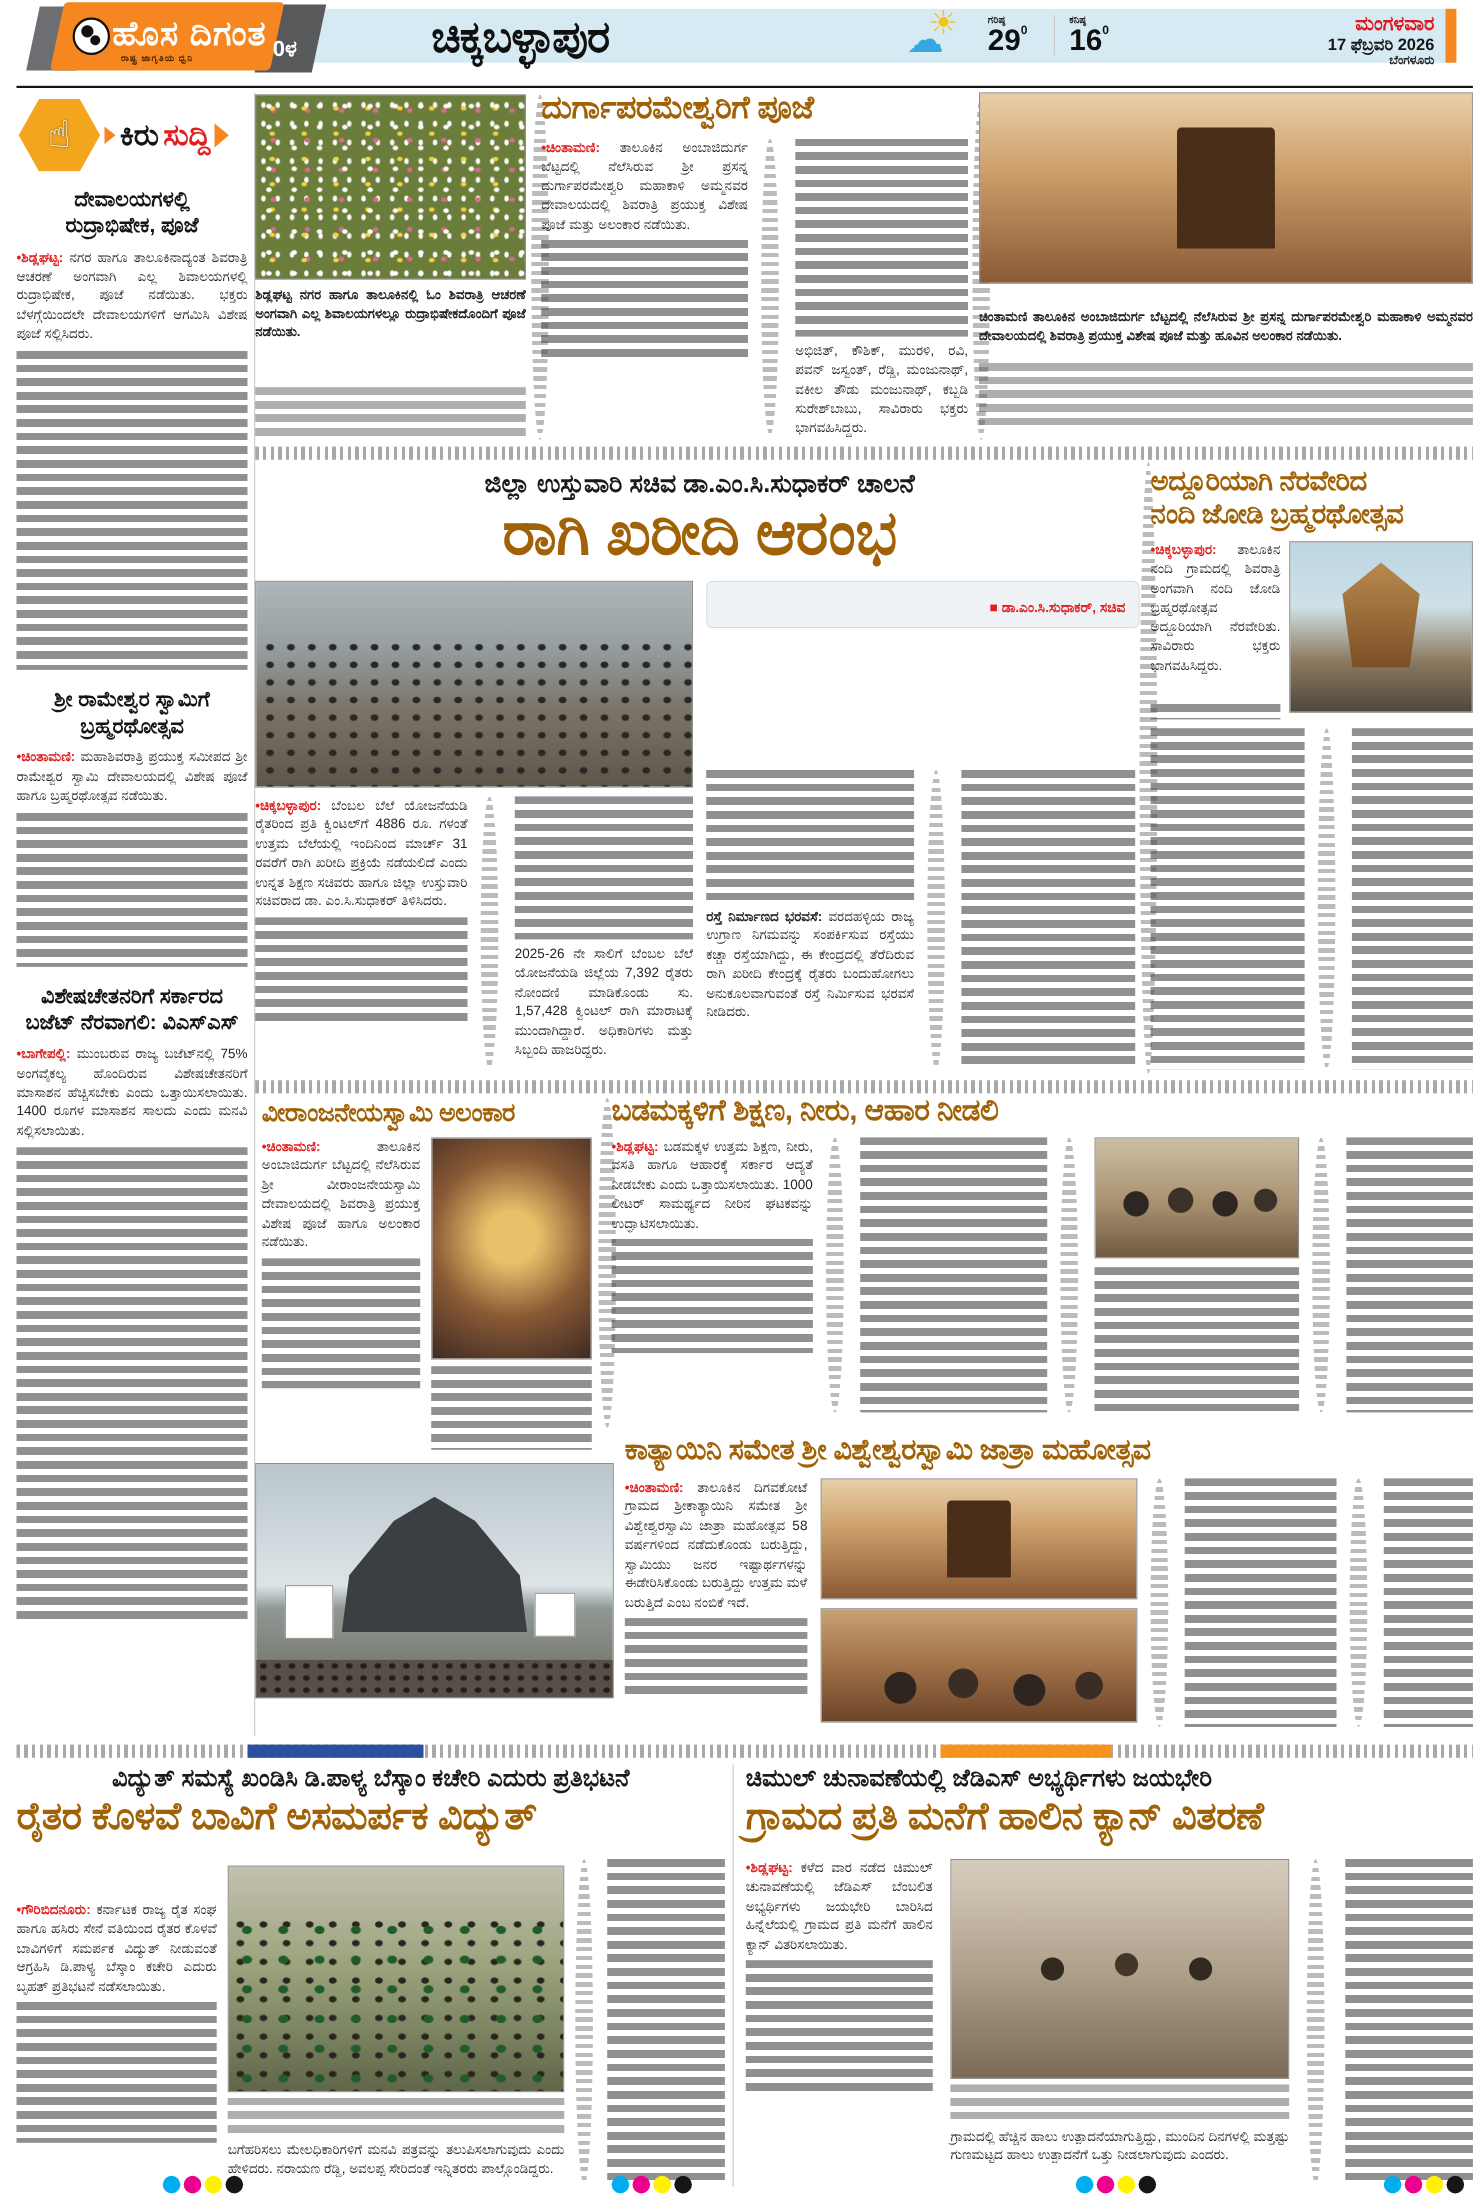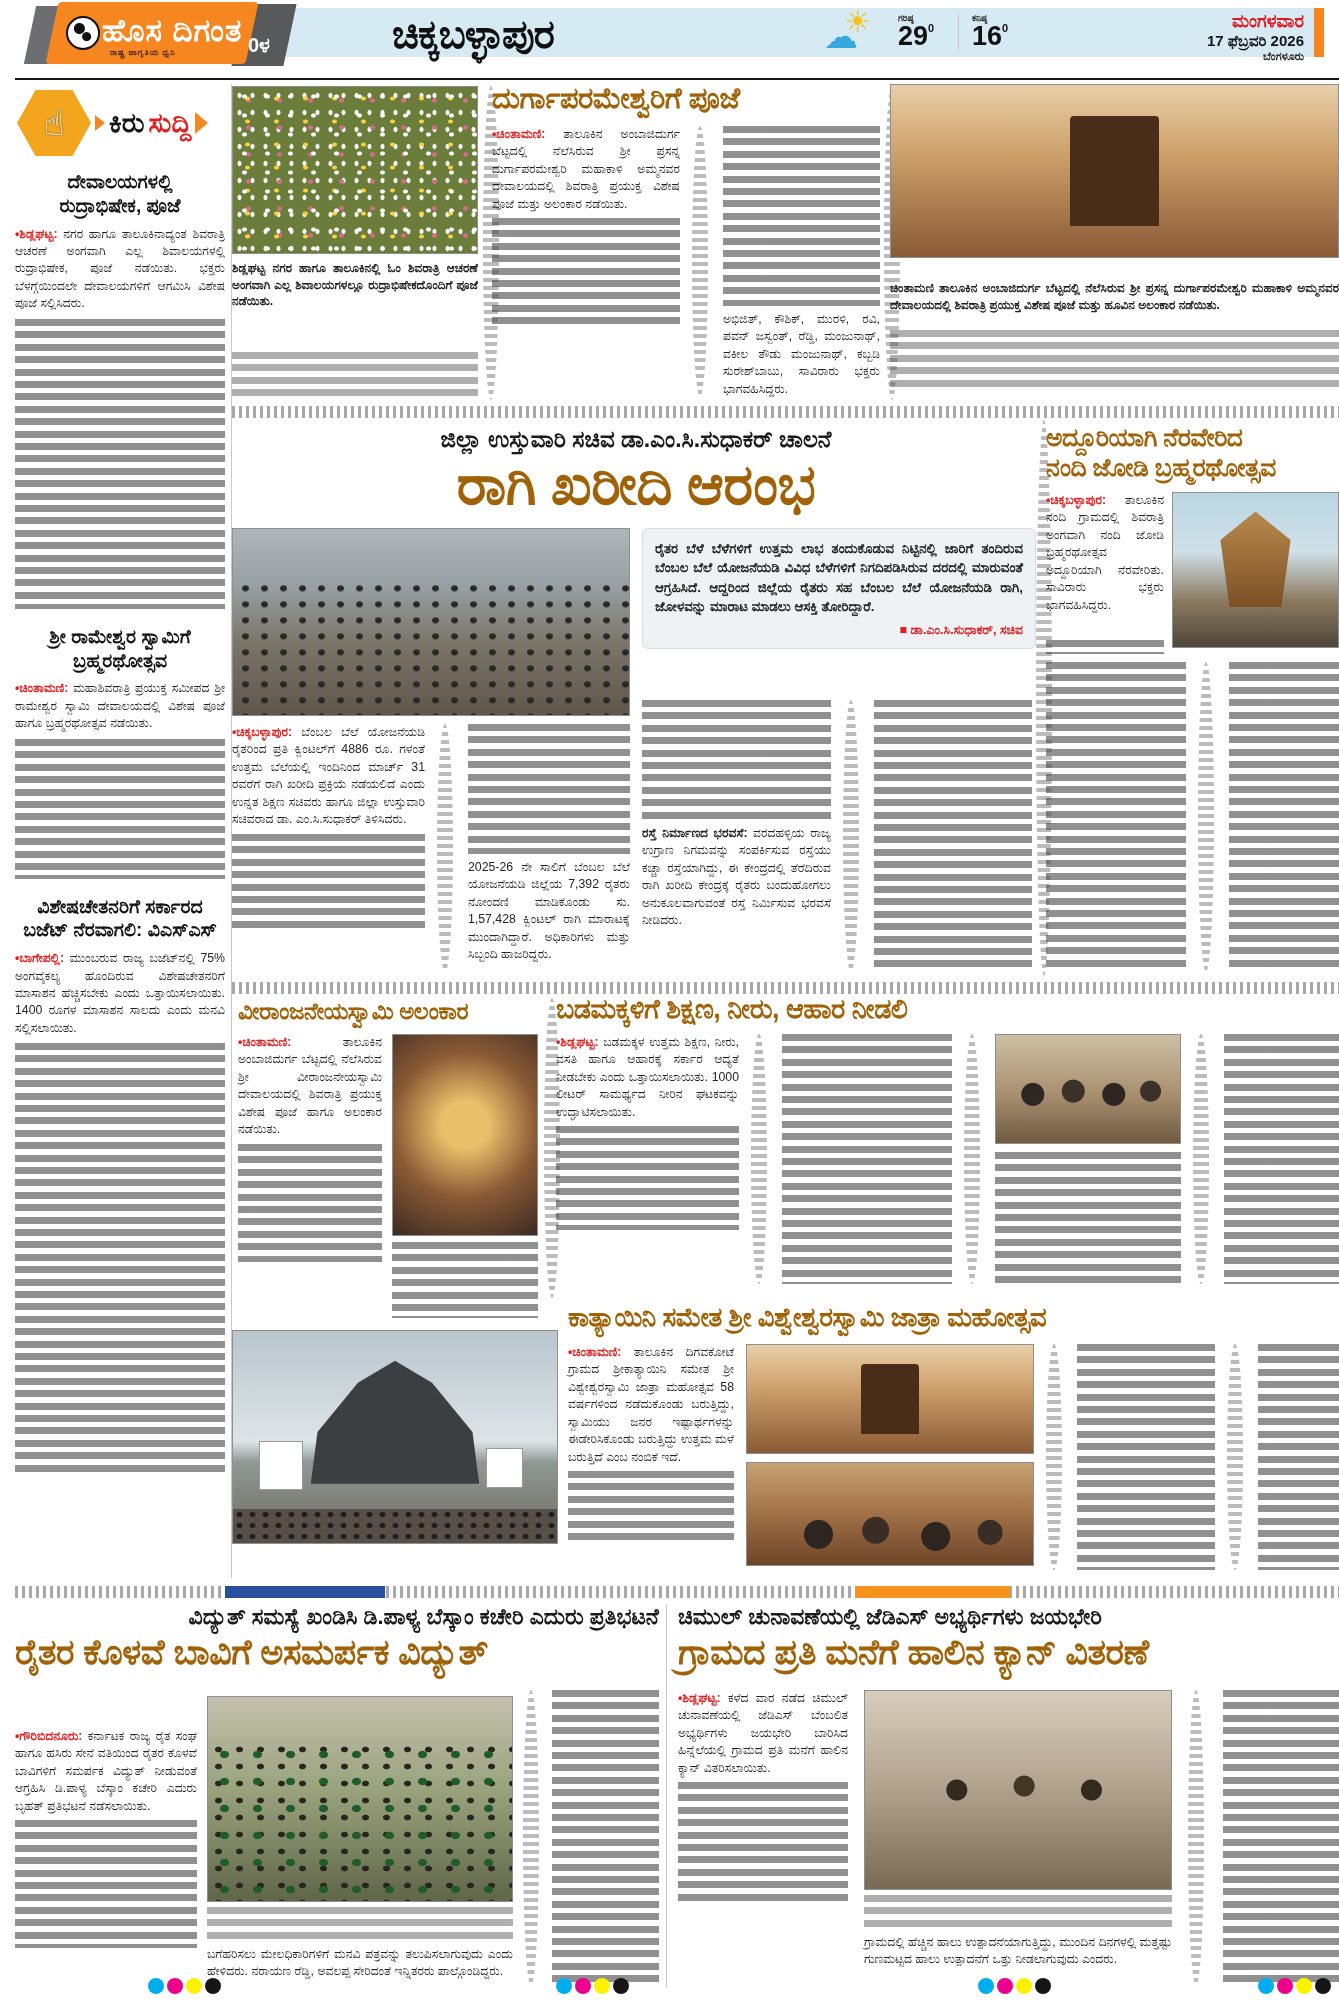--- a/index.html
+++ b/index.html
@@ -214,21 +214,20 @@
   <div class="abs greek soft" style="left:890px;top:330px;width:449px;height:60px;"></div>
 
   <div class="abs hatch" style="left:232px;top:406px;width:1107px;height:12px;"></div>
 
   <div class="abs kicker" style="left:240px;top:426px;width:792px;font-size:23px;">ಜಿಲ್ಲಾ ಉಸ್ತುವಾರಿ ಸಚಿವ ಡಾ.ಎಂ.ಸಿ.ಸುಧಾಕರ್ ಚಾಲನೆ</div>
   <div class="abs headline" style="left:240px;top:452px;width:792px;font-size:56px;text-align:center;">ರಾಗಿ ಖರೀದಿ ಆರಂಭ</div>
 
   <div class="abs photo ph-crowd" style="left:232px;top:528px;width:398px;height:188px;"></div>
 
   <div class="abs quote-box" style="left:642px;top:528px;width:368px;">
-    <div class="quote-txt">ರೈತರ ಬೆಳೆ ಬೆಳೆಗಳಿಗೆ ಉತ್ತಮ ಲಾಭ ತಂದುಕೊಡುವ ನಿಟ್ಟಿನಲ್ಲಿ ಜಾರಿಗೆ ತಂದಿರುವ ಬೆಂಬಲ ಬೆಲೆ ಯೋಜನೆಯಡಿ ವಿವಿಧ ಬೆಳೆಗಳಿಗೆ ನಿಗದಿಪಡಿಸಿರುವ ದರದಲ್ಲಿ ಮಾರುವಂತೆ ಆಗ್ರಹಿಸಿದೆ. ಆದ್ದರಿಂದ ಜಿಲ್ಲೆಯ ರೈತರು ಸಹ ಬೆಂಬಲ ಬೆಲೆ ಯೋಜನೆಯಡಿ ರಾಗಿ, ಜೋಳವನ್ನು ಮಾರಾಟ ಮಾಡಲು ಆಸಕ್ತಿ ತೋರಿದ್ದಾರೆ.</div>
     <div class="quote-by">■ <span>ಡಾ.ಎಂ.ಸಿ.ಸುಧಾಕರ್, ಸಚಿವ</span></div>
   </div>
 
   <div class="abs" style="left:232px;top:724px;width:398px;display:flex;gap:12px;">
     <div style="width:193px;">
       <p class="bt" style="margin:0;"><span class="bullet">•</span><span class="lead">ಚಿಕ್ಕಬಳ್ಳಾಪುರ:</span>
         <span>ಬೆಂಬಲ ಬೆಲೆ ಯೋಜನೆಯಡಿ ರೈತರಿಂದ ಪ್ರತಿ ಕ್ವಿಂಟಲ್‌ಗೆ 4886 ರೂ. ಗಳಂತೆ ಉತ್ತಮ ಬೆಲೆಯಲ್ಲಿ ಇಂದಿನಿಂದ ಮಾರ್ಚ್ 31 ರವರೆಗೆ ರಾಗಿ ಖರೀದಿ ಪ್ರಕ್ರಿಯೆ ನಡೆಯಲಿದೆ ಎಂದು ಉನ್ನತ ಶಿಕ್ಷಣ ಸಚಿವರು ಹಾಗೂ ಜಿಲ್ಲಾ ಉಸ್ತುವಾರಿ ಸಚಿವರಾದ ಡಾ. ಎಂ.ಸಿ.ಸುಧಾಕರ್ ತಿಳಿಸಿದರು.</span></p>
       <div class="greek" style="height:96px;margin-top:5px;"></div>
     </div>
     <div class="vrule dot" style="height:248px;"></div>
@@ -321,21 +320,21 @@
 
   <div class="abs photo ph-statue" style="left:232px;top:1330px;width:326px;height:214px;">
     <div class="sign" style="left:8%;top:52%;width:13%;height:22%;"></div>
     <div class="sign" style="left:78%;top:55%;width:11%;height:18%;"></div>
   </div>
 
   <div class="abs hatch" style="left:15px;top:1586px;width:1324px;height:12px;"></div>
   <div class="abs" style="left:225px;top:1586px;width:160px;height:12px;background:#2a4f9e;"></div>
   <div class="abs" style="left:855px;top:1586px;width:155px;height:12px;background:#f6921e;"></div>
 
-  <div class="abs kicker" style="left:15px;top:1604px;width:644px;text-align:right;font-size:22px;">ವಿದ್ಯುತ್ ಸಮಸ್ಯೆ ಖಂಡಿಸಿ ಡಿ.ಪಾಳ್ಯ ಬೆಸ್ಕಾಂ ಕಚೇರಿ ಎದುರು ಪ್ರತಿಭಟನೆ</div>
+  <div class="abs kicker" style="left:15px;top:1604px;width:644px;text-align:center;font-size:22px;">ವಿದ್ಯುತ್ ಸಮಸ್ಯೆ ಖಂಡಿಸಿ ಡಿ.ಪಾಳ್ಯ ಬೆಸ್ಕಾಂ ಕಚೇರಿ ಎದುರು ಪ್ರತಿಭಟನೆ</div>
   <div class="abs headline" style="left:15px;top:1632px;width:644px;font-size:35px;">ರೈತರ ಕೊಳವೆ ಬಾವಿಗೆ ಅಸಮರ್ಪಕ ವಿದ್ಯುತ್</div>
   <div class="abs" style="left:15px;top:1690px;width:644px;display:flex;gap:10px;align-items:center;">
     <div style="width:182px;">
       <p class="bt" style="margin:0;"><span class="bullet">•</span><span class="lead">ಗೌರಿಬಿದನೂರು:</span>
         <span>ಕರ್ನಾಟಕ ರಾಜ್ಯ ರೈತ ಸಂಘ ಹಾಗೂ ಹಸಿರು ಸೇನೆ ವತಿಯಿಂದ ರೈತರ ಕೊಳವೆ ಬಾವಿಗಳಿಗೆ ಸಮರ್ಪಕ ವಿದ್ಯುತ್ ನೀಡುವಂತೆ ಆಗ್ರಹಿಸಿ ಡಿ.ಪಾಳ್ಯ ಬೆಸ್ಕಾಂ ಕಚೇರಿ ಎದುರು ಬೃಹತ್ ಪ್ರತಿಭಟನೆ ನಡೆಸಲಾಯಿತು.</span></p>
       <div class="greek" style="height:128px;margin-top:5px;"></div>
     </div>
     <div style="width:306px;">
       <div class="photo ph-protest" style="position:relative;width:100%;height:206px;"></div>
       <div class="greek soft" style="height:34px;margin-top:5px;"></div>

